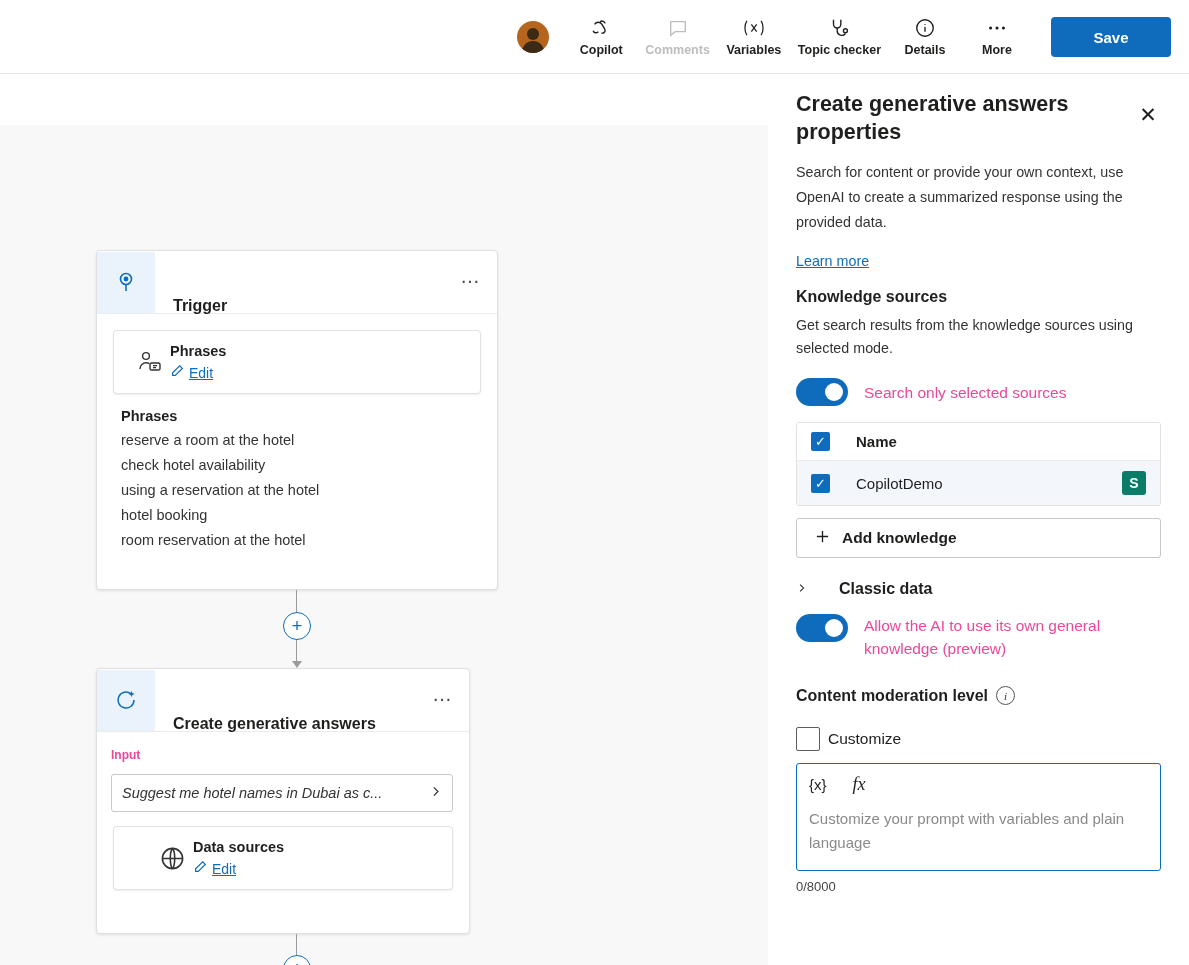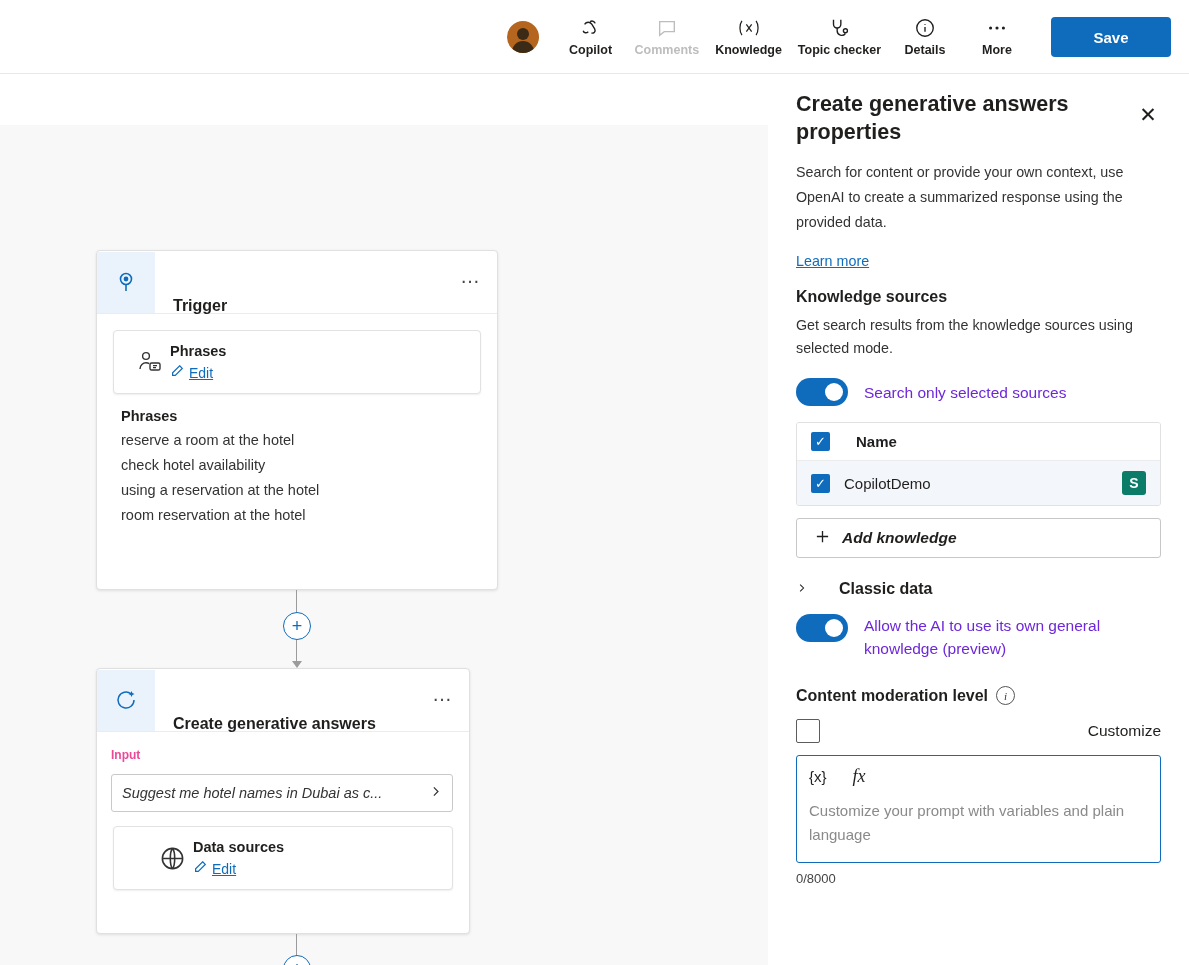--- a/index.html
+++ b/index.html
@@ -366,21 +366,21 @@
     position: absolute;
     right: 5px;
     top: 5px;
     width: 18px;
     height: 18px;
     border-radius: 50%;
     background: #ffffff;
   }
   .toggle-label {
     font-size: 15.5px;
-    color: #6d28d9;
+    color: #ec4899;
     line-height: 23px;
   }
   .ks-table {
     margin-top: 16px;
     border: 1px solid #e1e1e1;
     border-radius: 3px;
     overflow: hidden;
   }
   .ks-row {
     display: flex;
@@ -398,21 +398,21 @@
     background: #0f6cbd;
     color: #ffffff;
     display: flex;
     align-items: center;
     justify-content: center;
     font-size: 13px;
     flex: none;
     cursor: pointer;
   }
   .ks-name {
-    margin-left: 14px;
+    margin-left: 26px;
     font-size: 15px;
     color: #201f1e;
   }
   .ks-head-name {
     margin-left: 26px;
     font-size: 15px;
     font-weight: 600;
     color: #201f1e;
   }
   .sp-icon {
@@ -436,21 +436,20 @@
     display: flex;
     align-items: center;
     gap: 12px;
     padding: 0 18px;
     font-size: 15.5px;
     font-weight: 600;
     color: #201f1e;
     cursor: pointer;
     background: #fff;
     box-sizing: border-box;
-    font-style: italic;
   }
   .collapse-row {
     display: flex;
     align-items: center;
     gap: 32px;
     margin-top: 22px;
     cursor: pointer;
   }
   .collapse-row .chev {
     font-size: 14px;
@@ -482,22 +481,21 @@
     align-items: center;
     justify-content: center;
     color: #333;
     font-style: italic;
     font-family: "Liberation Serif", serif;
   }
   .customize-row {
     display: flex;
     align-items: center;
     gap: 8px;
-    margin-top: 14px;
-    justify-content: space-between;
+    margin-top: 22px;
   }
   .cbx-lg {
     width: 22px;
     height: 22px;
     border: 1px solid #5c5c5c;
     border-radius: 2px;
     background: #fff;
     cursor: pointer;
   }
   .customize-label {
@@ -568,21 +566,21 @@
       </div>
 
       <div class="cmd">
         <span class="glyph">
           <svg width="30" height="22" viewBox="0 0 34 22" fill="none" stroke="#201f1e" stroke-width="1.4">
             <path d="M9 3c-3 4-3 12 0 16"></path>
             <path d="M25 3c3 4 3 12 0 16"></path>
             <path d="M14 7l6 8M20 7l-6 8"></path>
           </svg>
         </span>
-        <span class="clabel">Knowledge</span>
+        <span class="clabel">Variables</span>
       </div>
 
       <div class="cmd">
         <span class="glyph">
           <svg width="24" height="22" viewBox="0 0 24 24" fill="none" stroke="#201f1e" stroke-width="1.5">
             <path d="M6 3v5a4 4 0 0 0 8 0V3"></path>
             <path d="M10 12v3a5 5 0 0 0 9 3"></path>
             <circle cx="19" cy="15" r="2.2"></circle>
           </svg>
         </span>
@@ -651,20 +649,21 @@
               <span class="elink">Edit</span>
             </div>
           </div>
         </div>
 
         <div class="phrase-list">
           <div class="ph-head">Phrases</div>
           <div class="ph-item">reserve a room at the hotel</div>
           <div class="ph-item">check hotel availability</div>
           <div class="ph-item">using a reservation at the hotel</div>
+          <div class="ph-item">hotel booking</div>
           <div class="ph-item">room reservation at the hotel</div>
         </div>
       </div>
 
       <div class="connector" style="left:296px; top:465px; height:38px;"></div>
       <div class="plus-btn" style="left:283px; top:487px;">+</div>
       <div class="connector" style="left:296px; top:515px; height:26px;"></div>
       <div class="arrow-head" style="left:292px; top:536px;"></div>
 
       <div class="node" style="left:96px; top:543px; width:374px; height:266px;">

